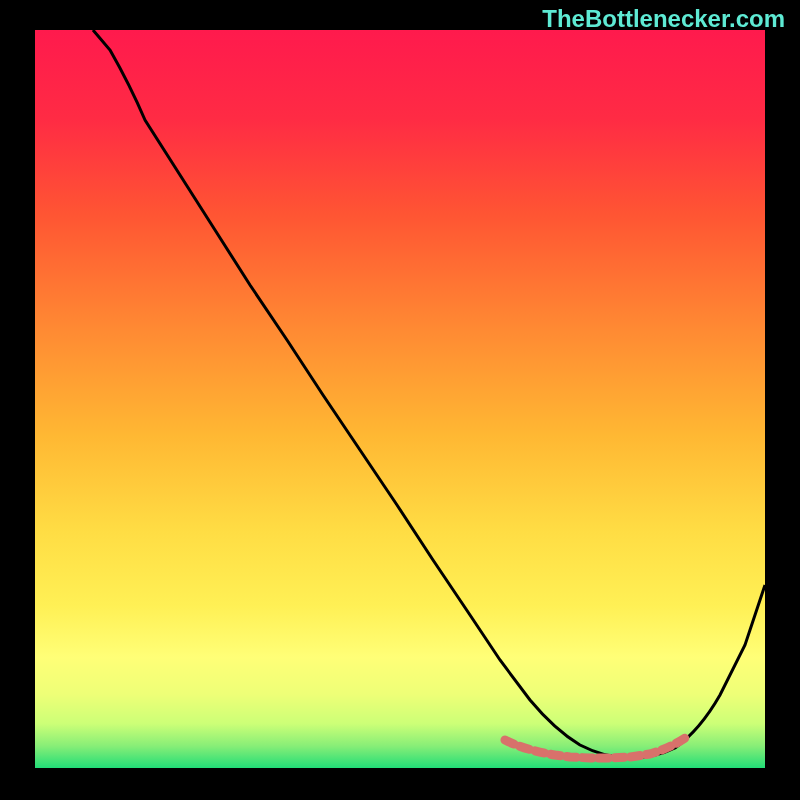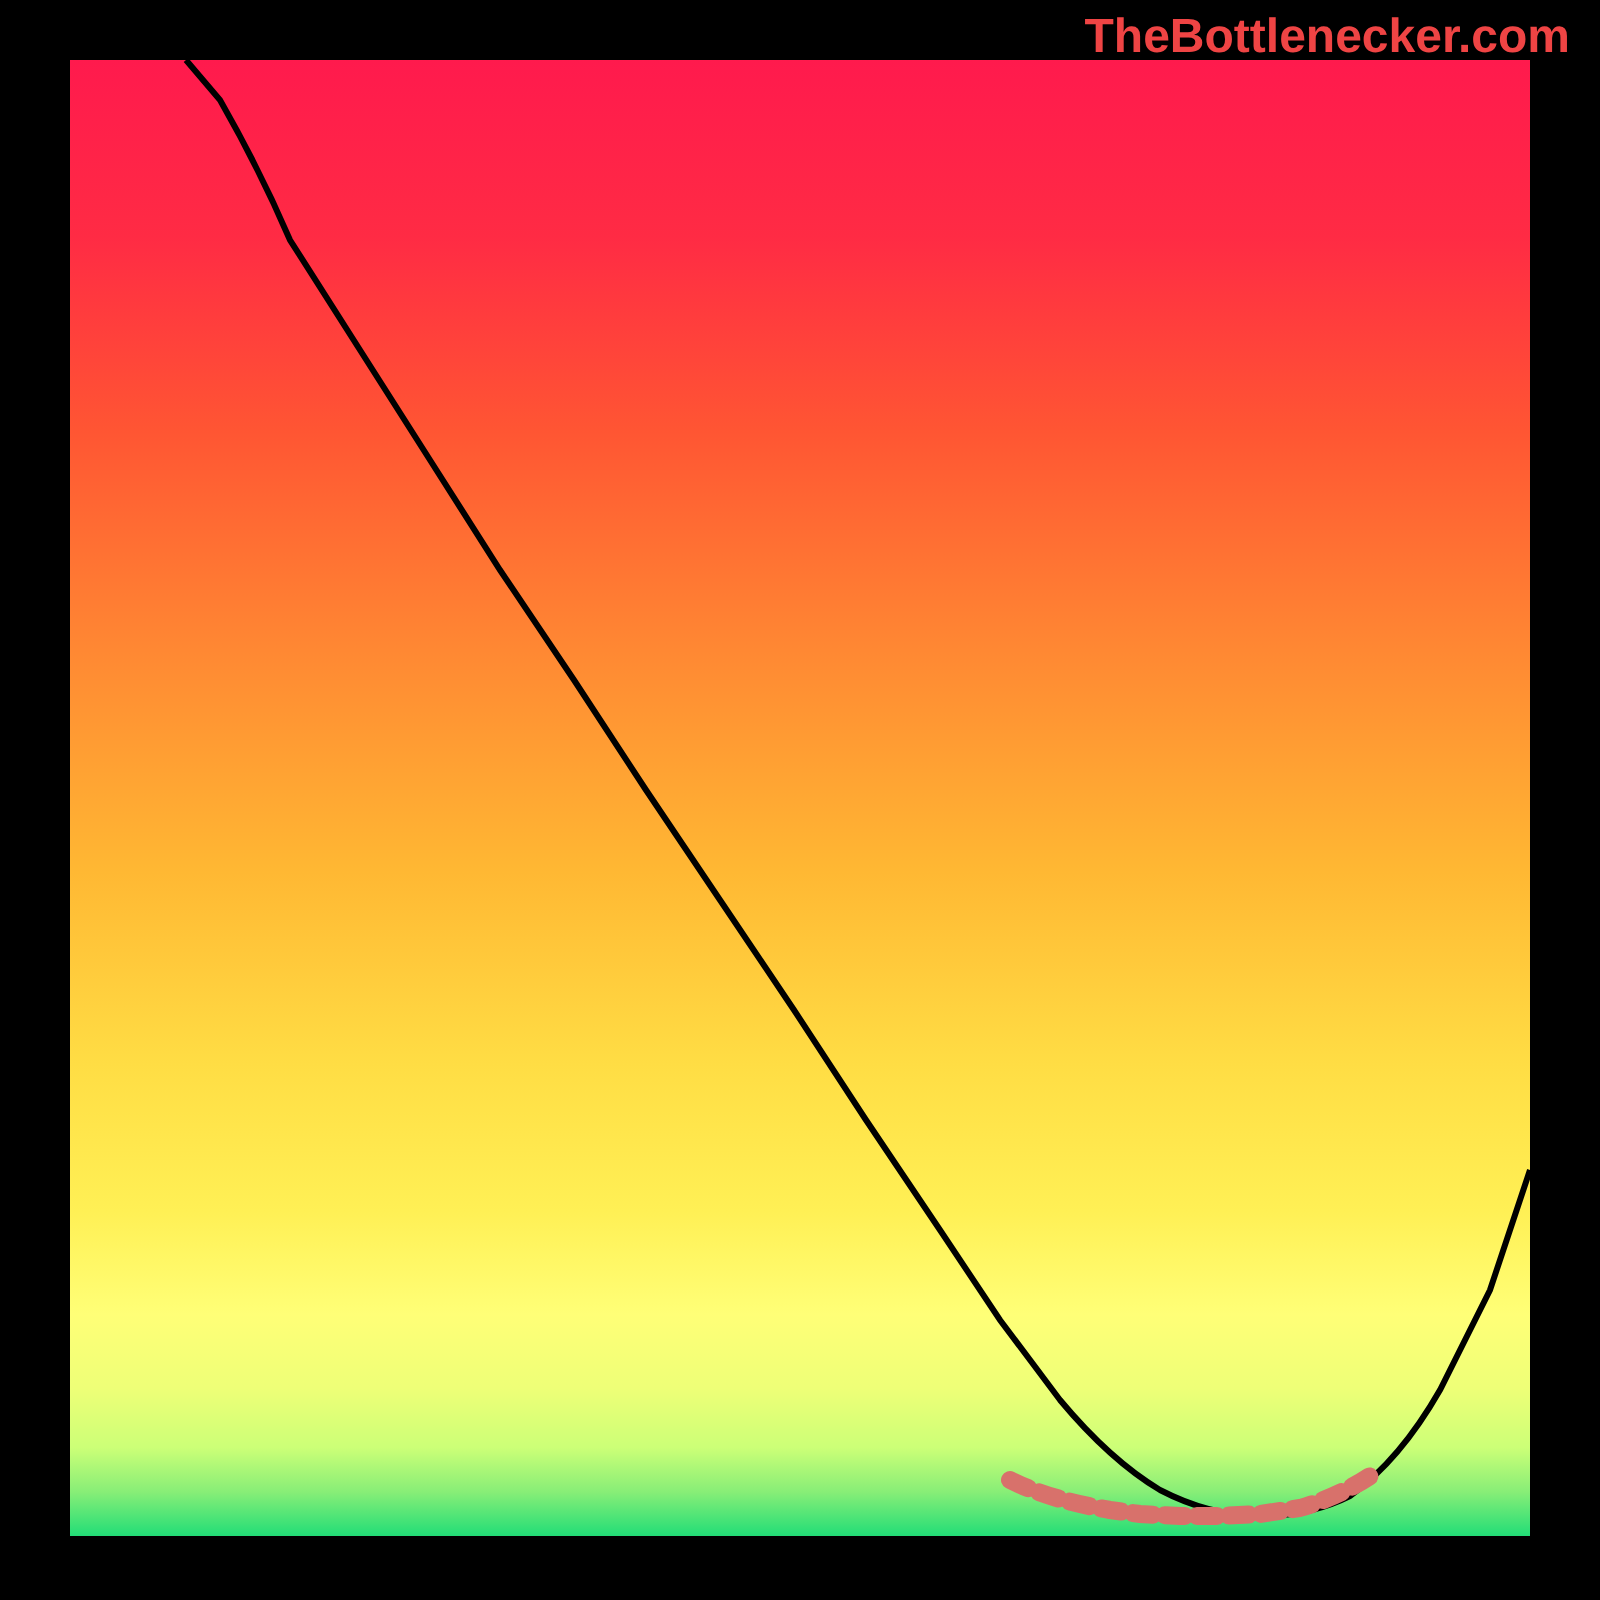--- a/index.html
+++ b/index.html
@@ -11,21 +11,21 @@
       width: 800px;
       height: 800px;
       background: #000;
       position: relative;
       font-family: Arial, sans-serif;
     }
     .watermark {
       position: absolute;
       top: 5px;
       right: 15px;
-      color: #ef4444;
+      color: #5eead4;
       font-size: 24px;
       font-weight: bold;
       z-index: 10;
     }
     .chart-container {
       position: absolute;
       left: 35px;
       top: 30px;
       width: 730px;
       height: 738px;

